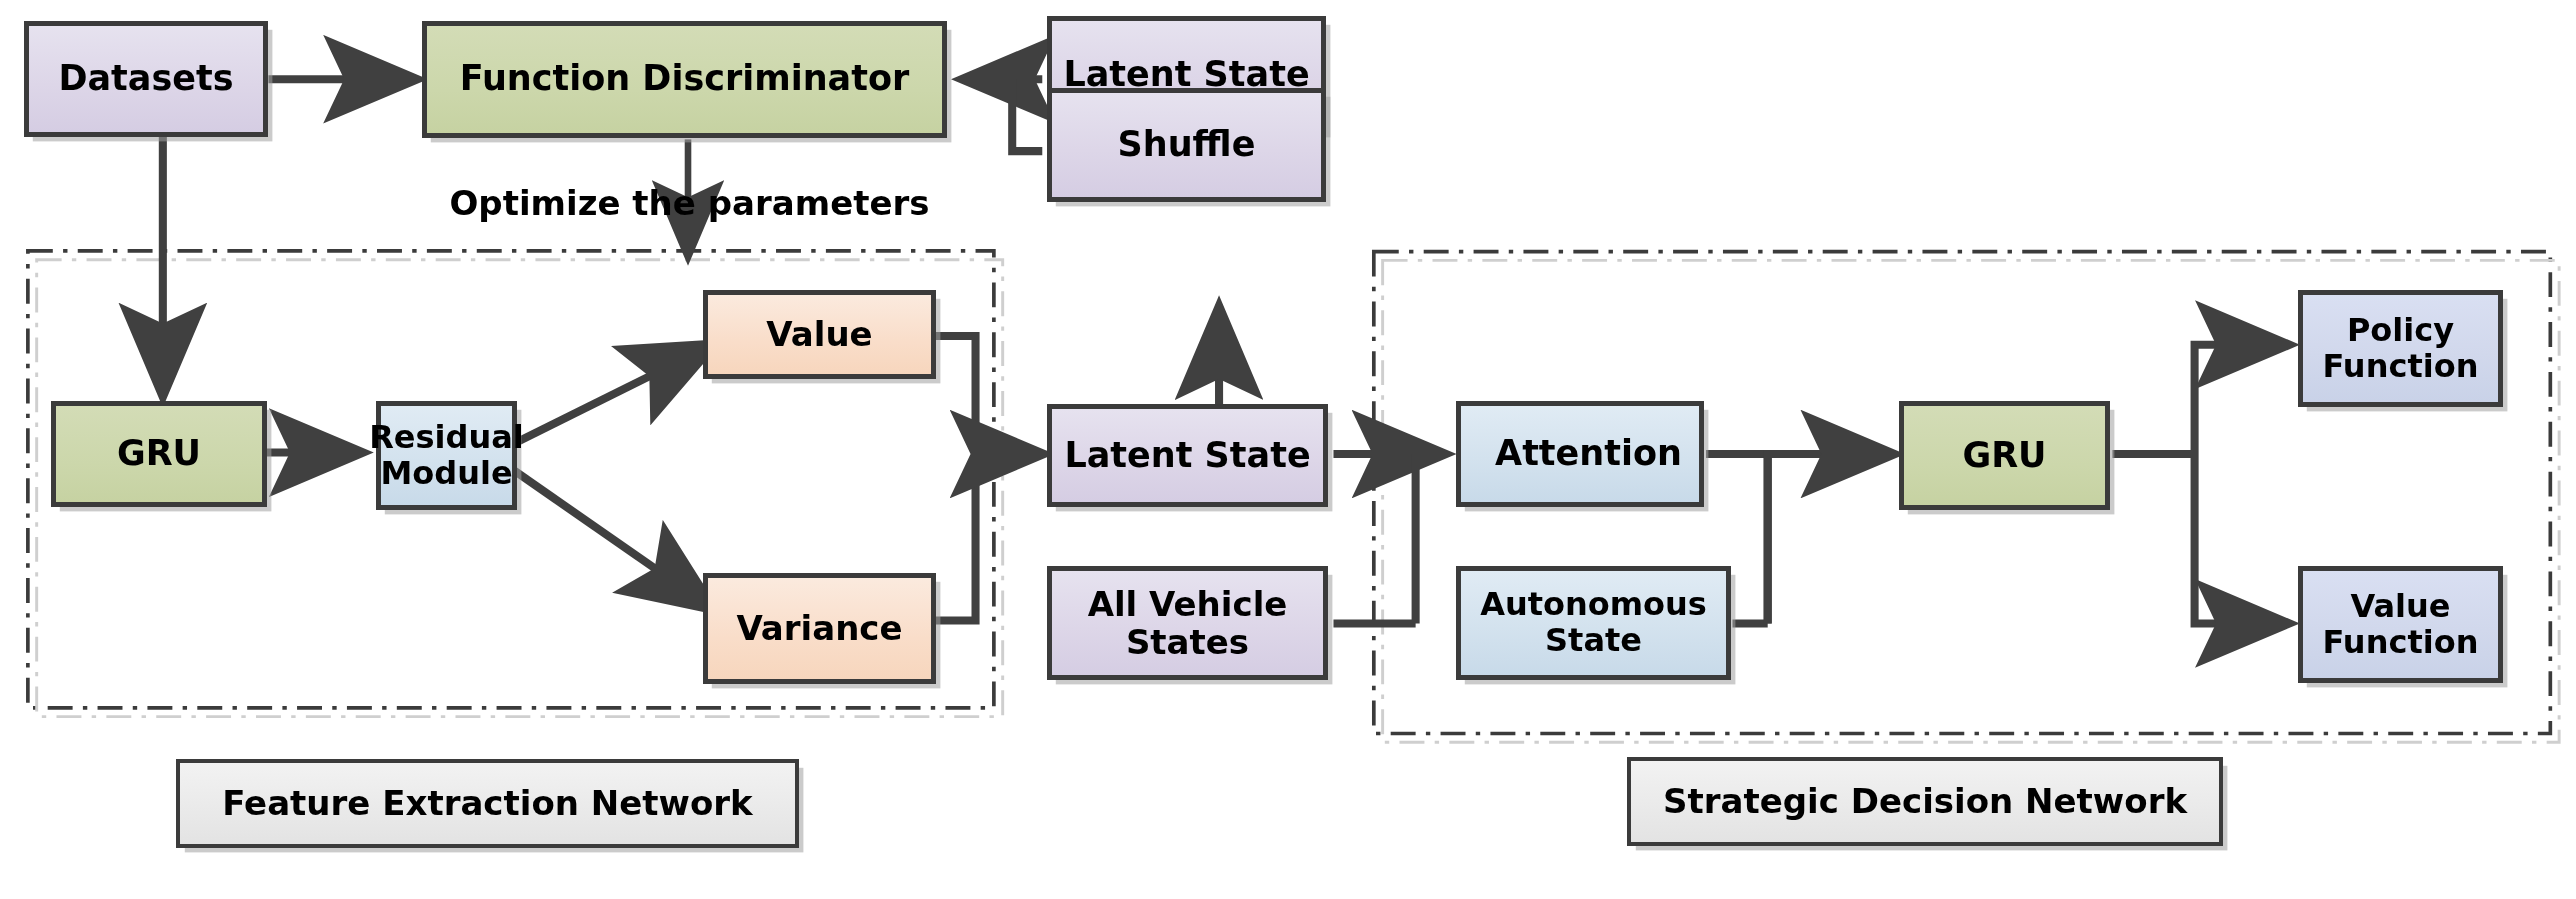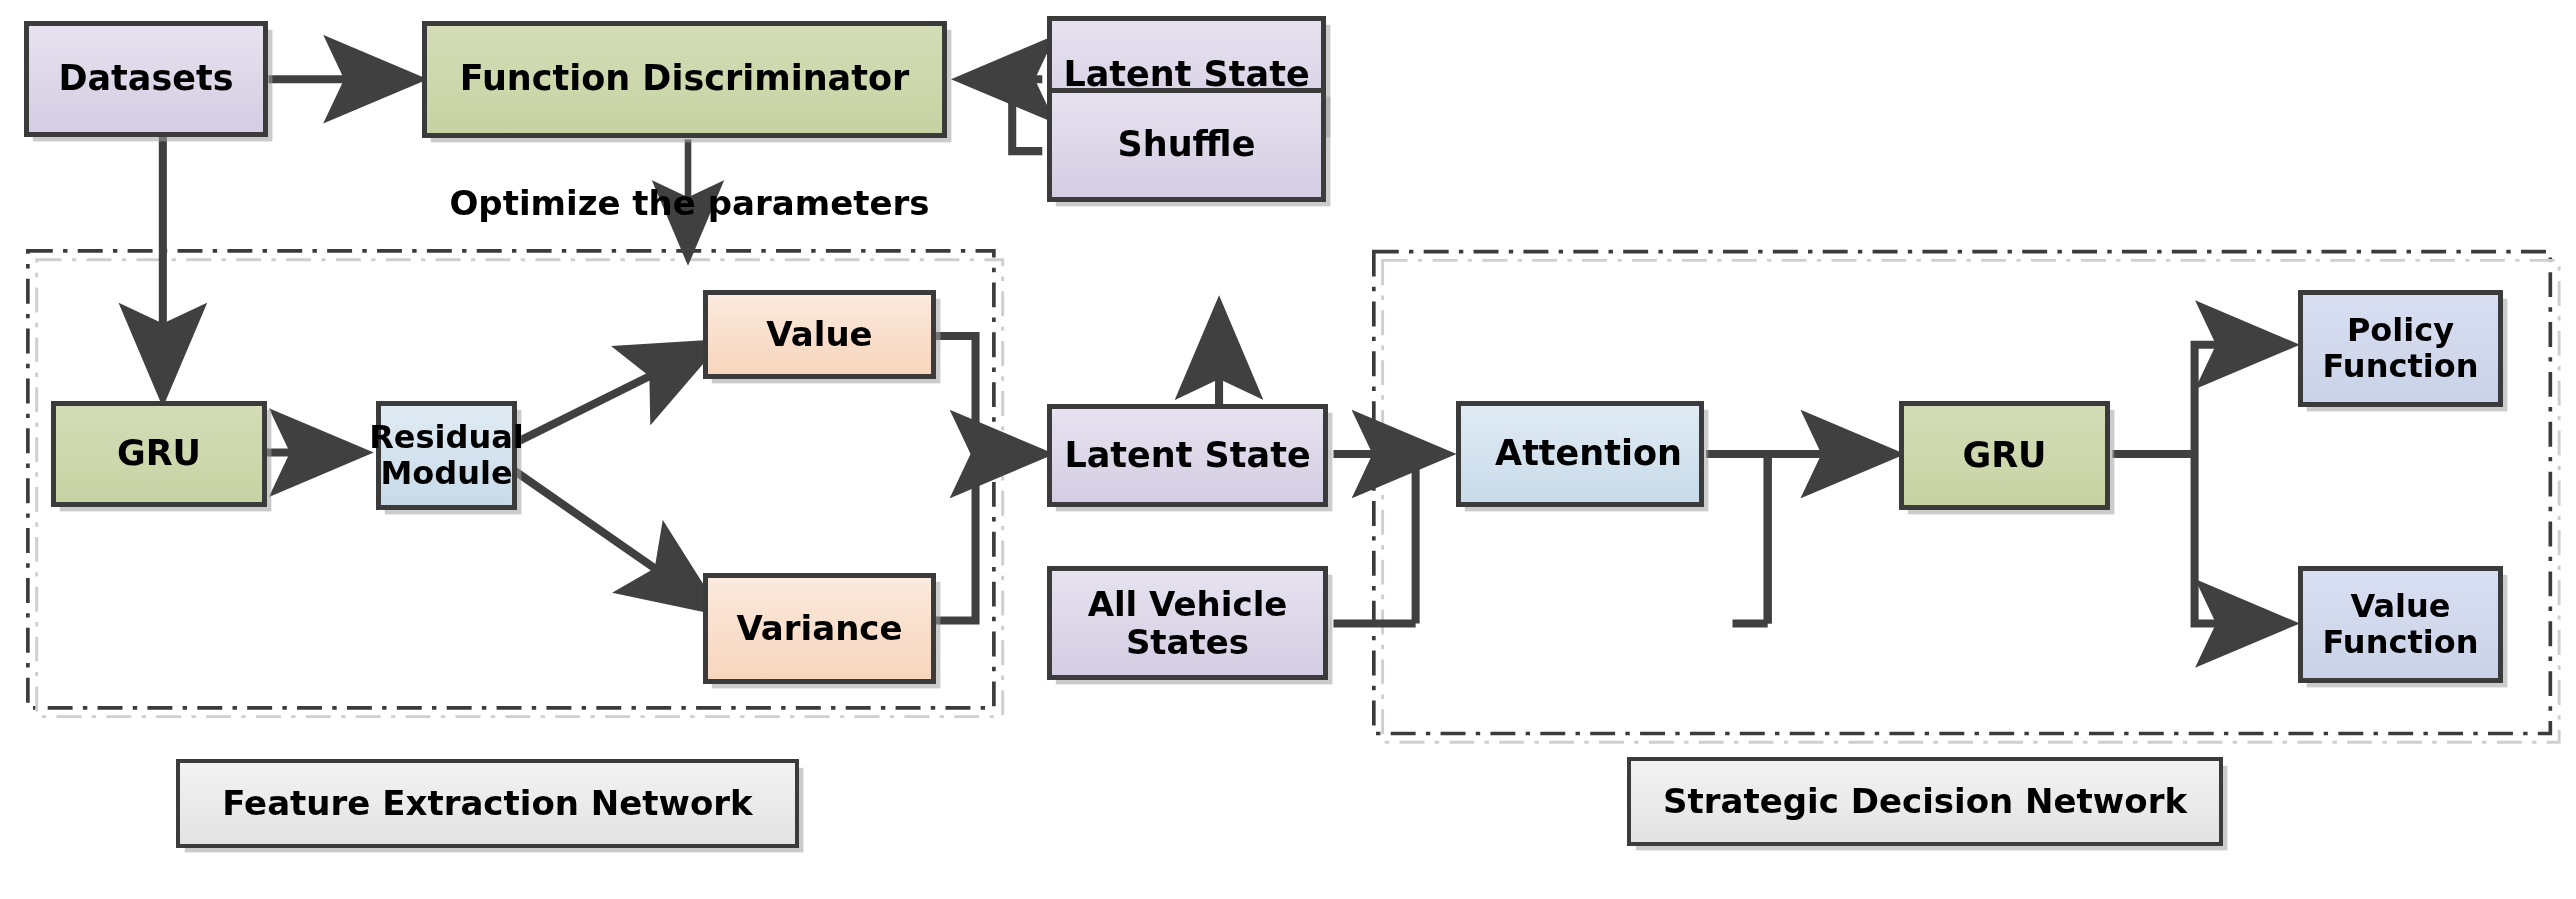--- a/index.html
+++ b/index.html
@@ -129,20 +129,24 @@
 
   <div class="node purple" style="left:1047px;top:566px; width:281px; height:114px; font-size:34px;flex-direction:column;">
     <span>All Vehicle</span>
     <span>States</span>
   </div>
 
   <div class="node blue" style="left:1456px;top:401px; width:248px; height:106px; font-size:35px;padding-left:17px;">
     <span>Attention</span>
   </div>
 
+  <div class="node blue" style="left:1456px;top:566px; width:275px; height:114px; font-size:32px;flex-direction:column;">
+    <span>Autonomous</span>
+    <span>State</span>
+  </div>
 
   <div class="node green" style="left:1899px;top:401px; width:211px; height:109px; font-size:35px;">
     <span>GRU</span>
   </div>
 
   <div class="node lav" style="left:2298px;top:290px; width:205px; height:117px; font-size:32px;flex-direction:column;">
     <span>Policy</span>
     <span>Function</span>
   </div>
 

